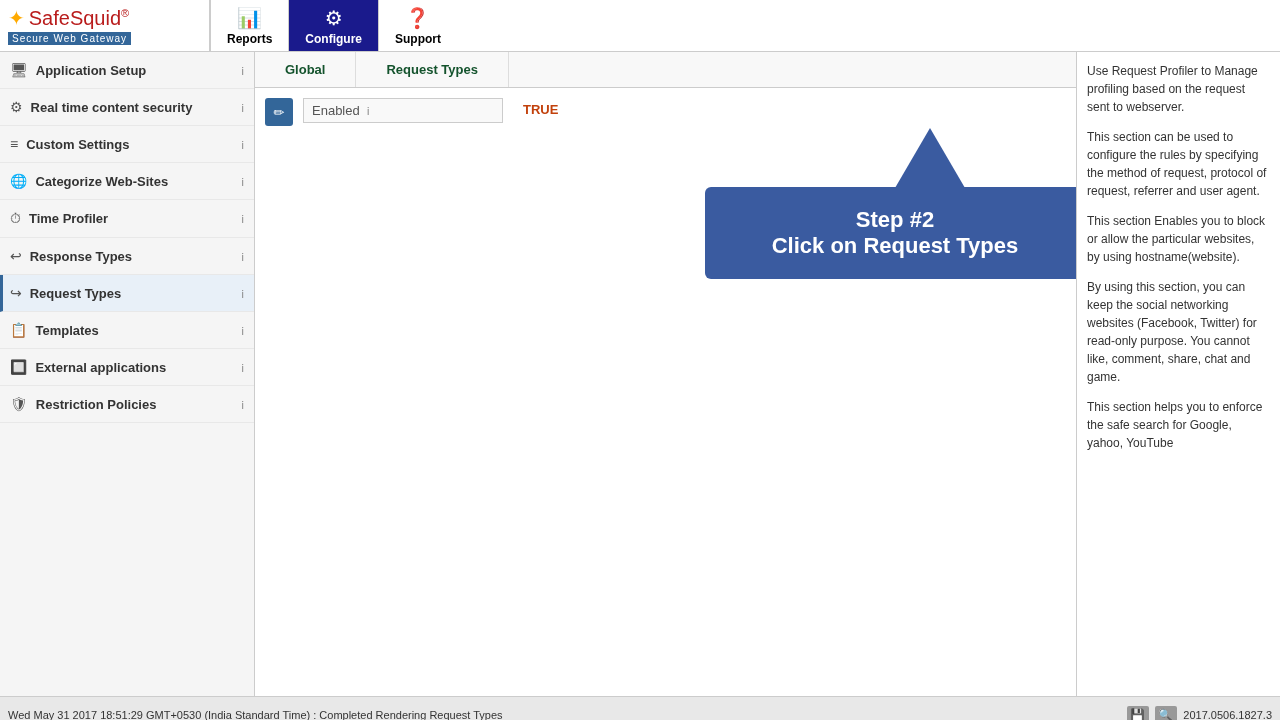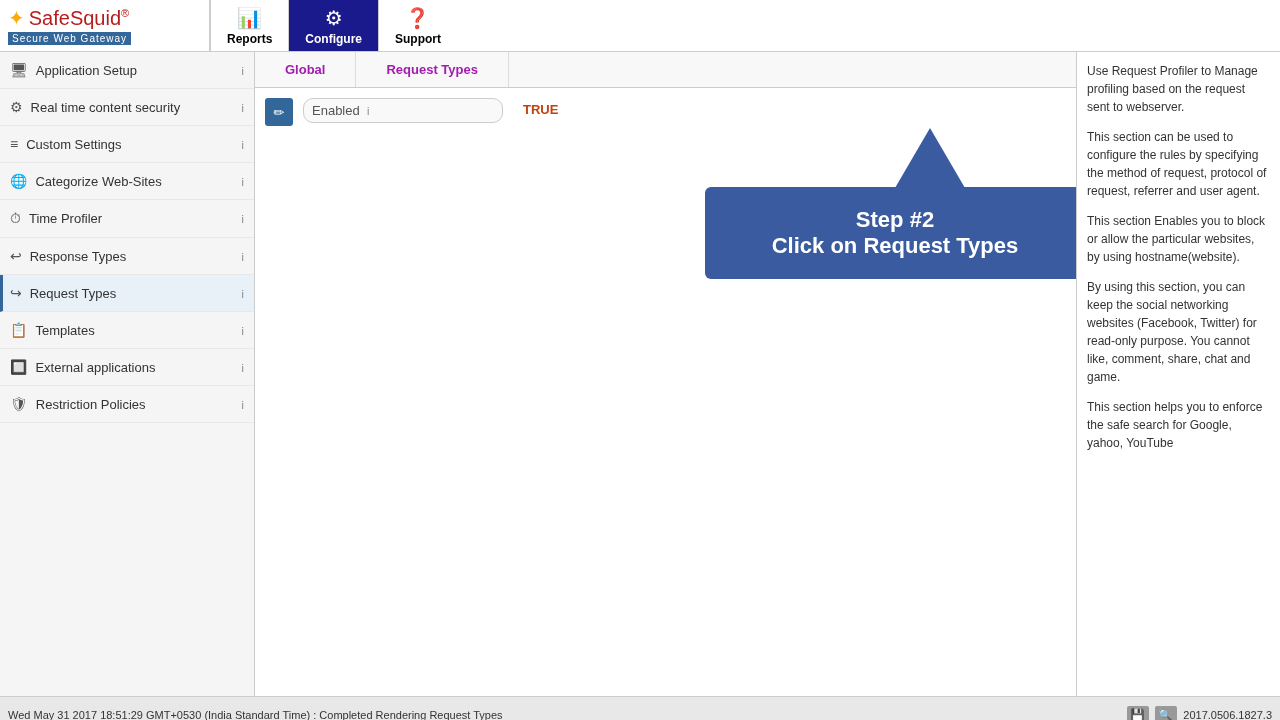--- a/index.html
+++ b/index.html
@@ -81,42 +81,42 @@
       color: #333;
       font-size: 13px;
       border-bottom: 1px solid #e8e8e8;
     }
     .sidebar-item.active {
       border-left: 3px solid #336699;
       background: #e8f0f8;
       padding-left: 7px;
     }
     .sidebar-item-icon { margin-right: 8px; font-size: 14px; color: #555; }
-    .sidebar-item-label { flex: 1; }
+    .sidebar-item-label { flex: 1; font-weight: bold; }
     .sidebar-item-info { color: #888; font-size: 11px; margin-left: 4px; cursor: help; }
 
     
     #content {
       flex: 1;
       display: flex;
       flex-direction: column;
       background: #fff;
       overflow: hidden;
     }
     #content-tabs {
       display: flex;
       border-bottom: 1px solid #ccc;
       background: #f8f8f8;
     }
     .content-tab {
       padding: 10px 30px;
       cursor: pointer;
       font-size: 13px;
       font-weight: bold;
-      color: #a21caf;
+      color: #14532d;
       border-right: 1px solid #ddd;
     }
     #content-body {
       flex: 1;
       padding: 10px;
       position: relative;
       overflow: hidden;
     }
     
     #edit-icon-area {
@@ -134,21 +134,21 @@
       color: #fff;
       border-radius: 3px;
       cursor: pointer;
       margin-right: 10px;
       flex-shrink: 0;
     }
     #enabled-field {
       display: flex;
       align-items: center;
       border: 1px solid #ccc;
-      border-radius: 10px;
+      border-radius: 0;
       padding: 4px 8px;
       background: #f9f9f9;
       min-width: 200px;
       margin-right: 10px;
     }
     #enabled-label { color: #555; margin-right: 4px; }
     #enabled-info { color: #888; font-size: 11px; cursor: help; }
     #enabled-value {
       font-weight: bold;
       color: #c2410c;

